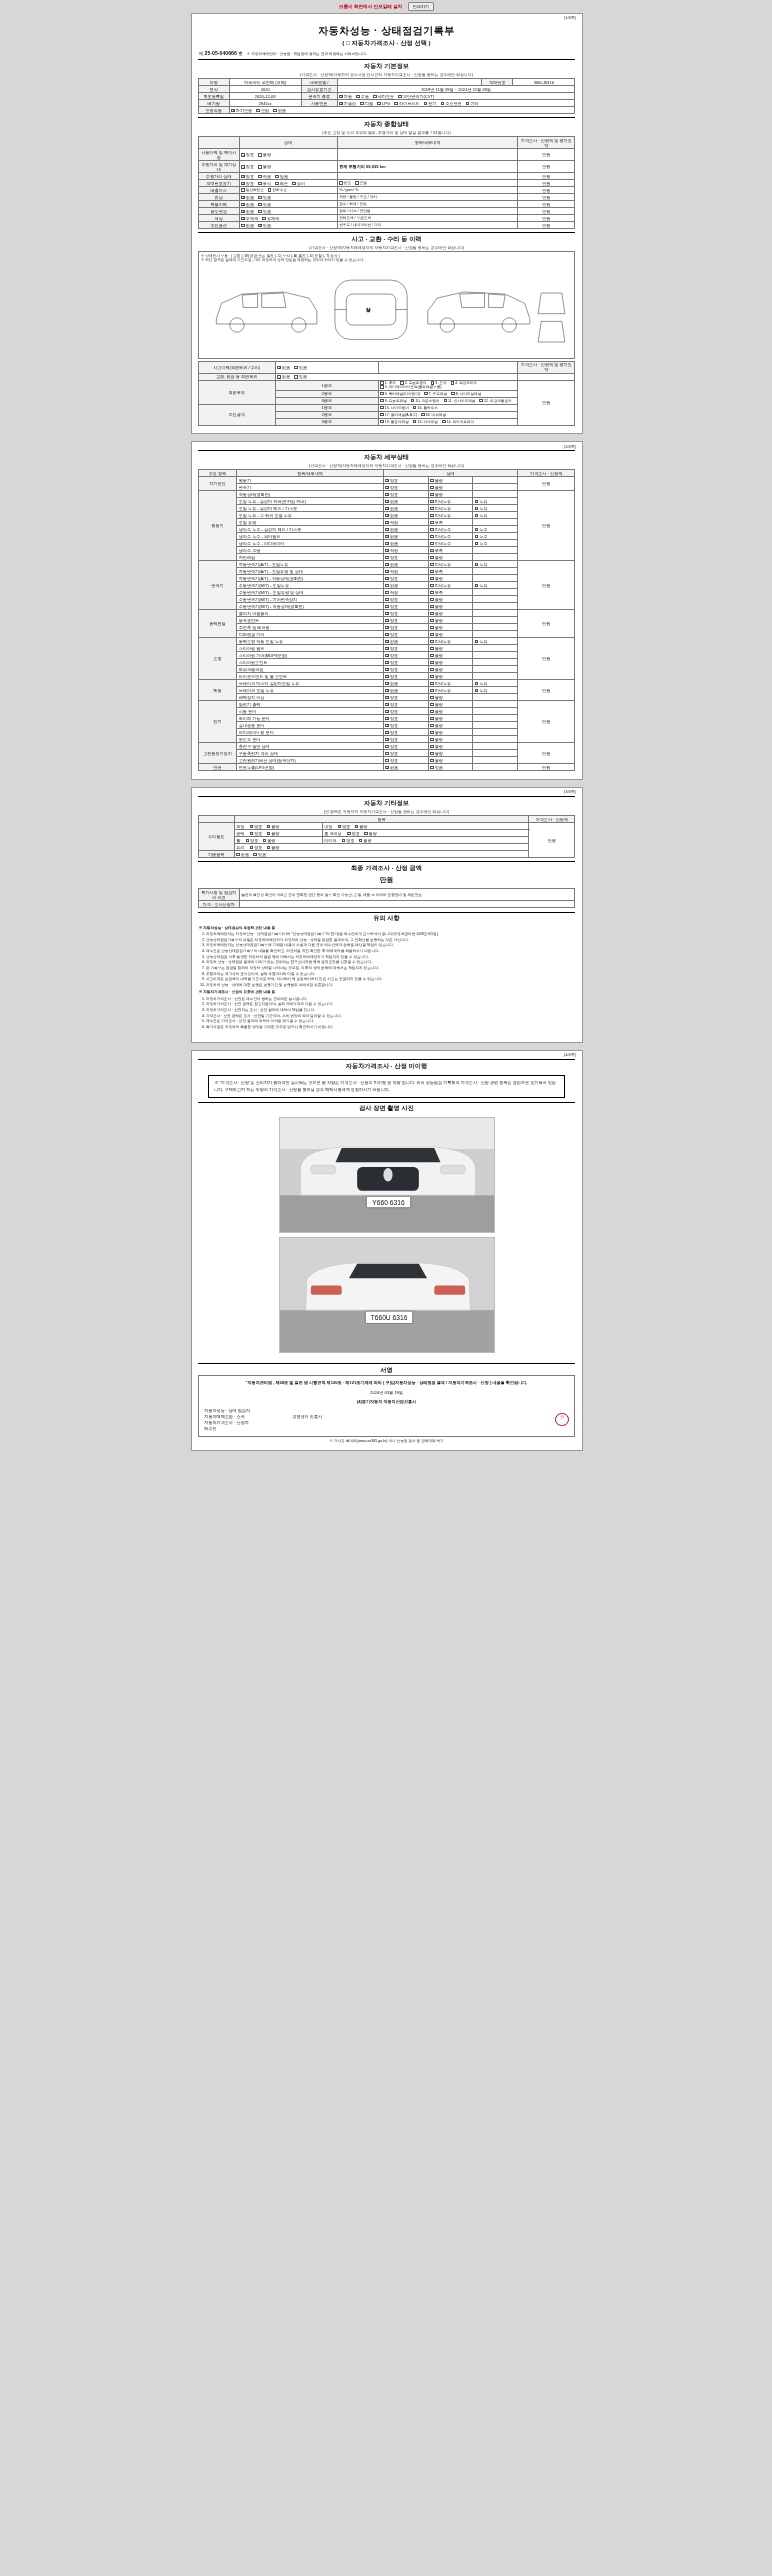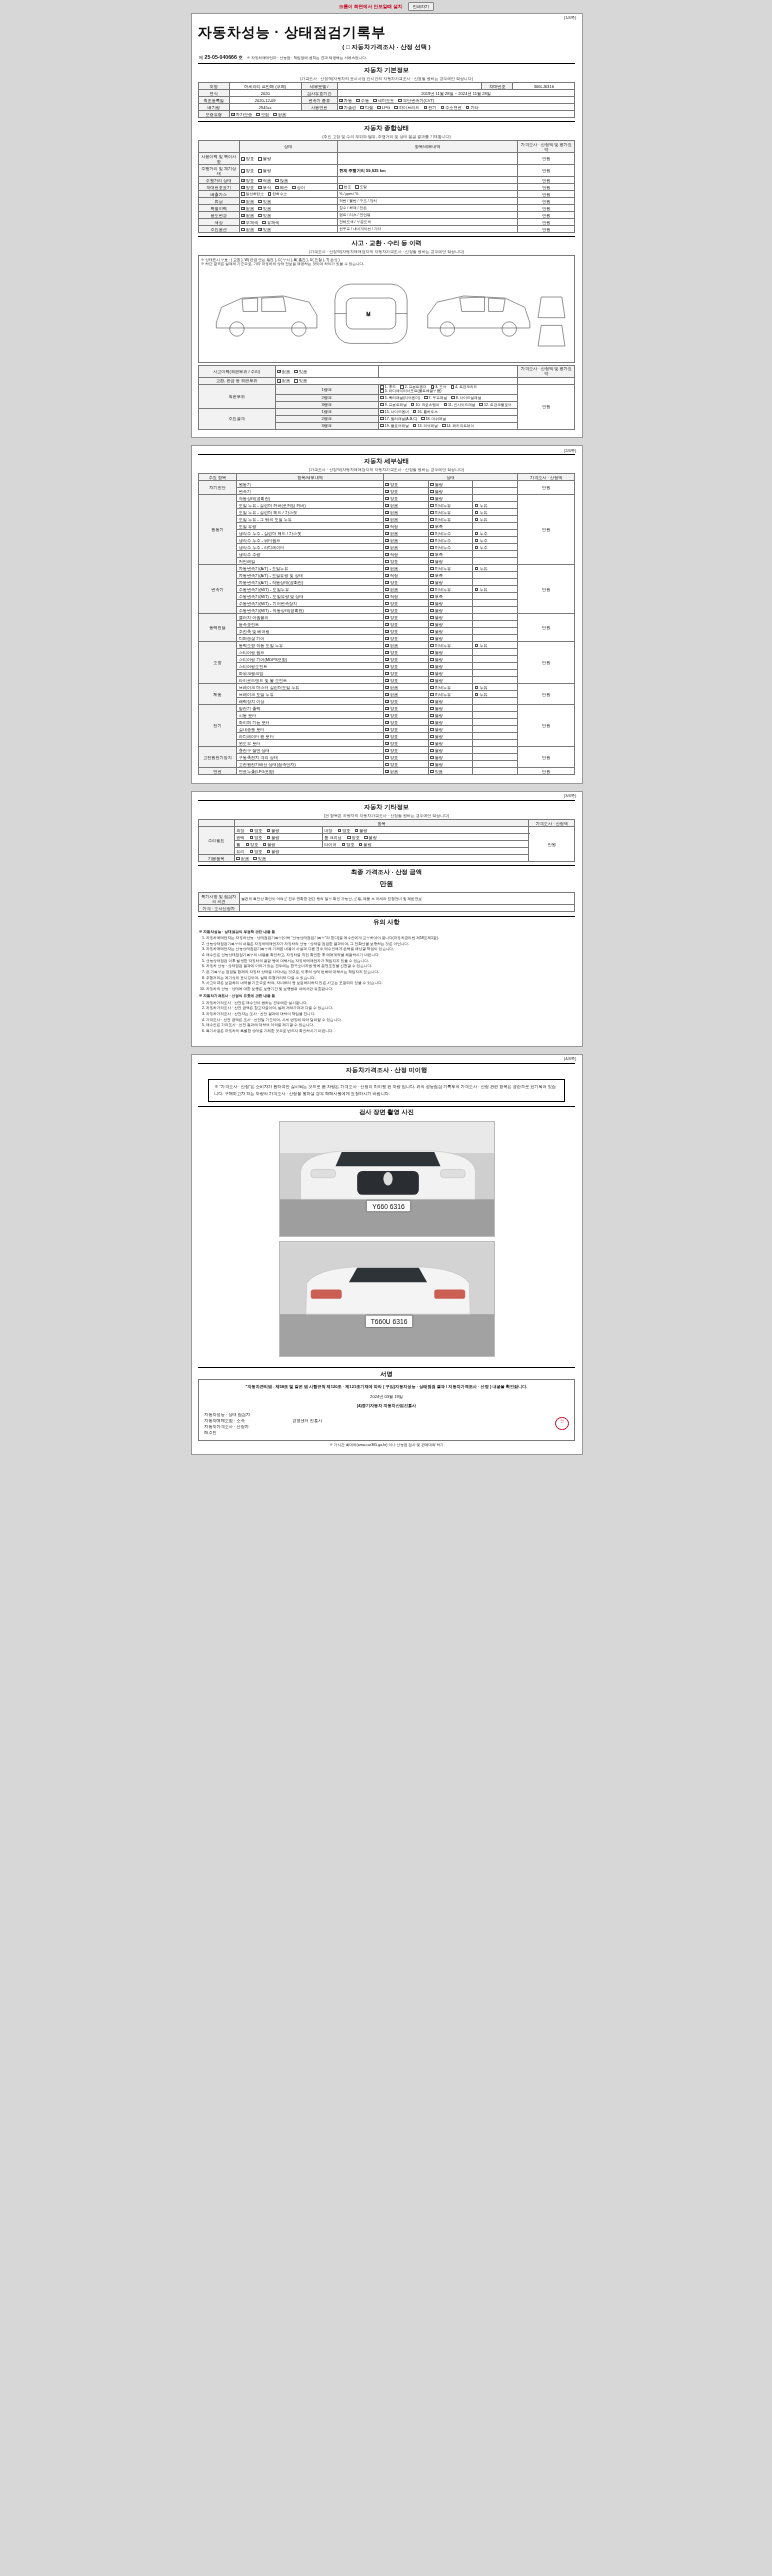--- a/index.html
+++ b/index.html
@@ -30,21 +30,21 @@
     padding:2.1px 0 1.5px 0;
   }
   .topbar .redtxt { color:#c8001e; font-size:4.6px; font-weight:bold; }
   .printbtn {
     border:0.5px solid #888; background:#eee; font-size:4.1px; padding:1px 4.1px;
     border-radius:1px;
   }
   .pagenum {
     position:absolute; right:5.2px; top:1.5px; font-size:4.1px; color:#333;
   }
-  h1.doctitle { text-align:left; font-size:14px; margin:5.2px 0 1px 0; letter-spacing:0.5px; }
+  h1.doctitle { text-align:center; font-size:10px; margin:5.2px 0 1px 0; letter-spacing:0.5px; }
   h2.docsub { text-align:center; font-size:6.2px; margin:0 0 2.1px 0; }
   .docno { text-align:left; font-size:4.6px; margin:2.1px 0 1px 1px; }
   .docno b { font-size:5.2px; }
   .sectitle {
     text-align:center; font-size:6.2px; font-weight:bold;
     border-top:0.5px solid #000; border-bottom:0; padding:1.5px 0 0.5px 0; margin-top:3.1px;
   }
   .secnote { text-align:center; font-size:3.9px; color:#333; padding:0.5px 0 1.5px 0; }
   table { border-collapse:collapse; width:100%; }
   td, th { border:0.5px solid #7a7a7a; padding:0.5px 1.5px; font-size:4.1px; vertical-align:middle; }

